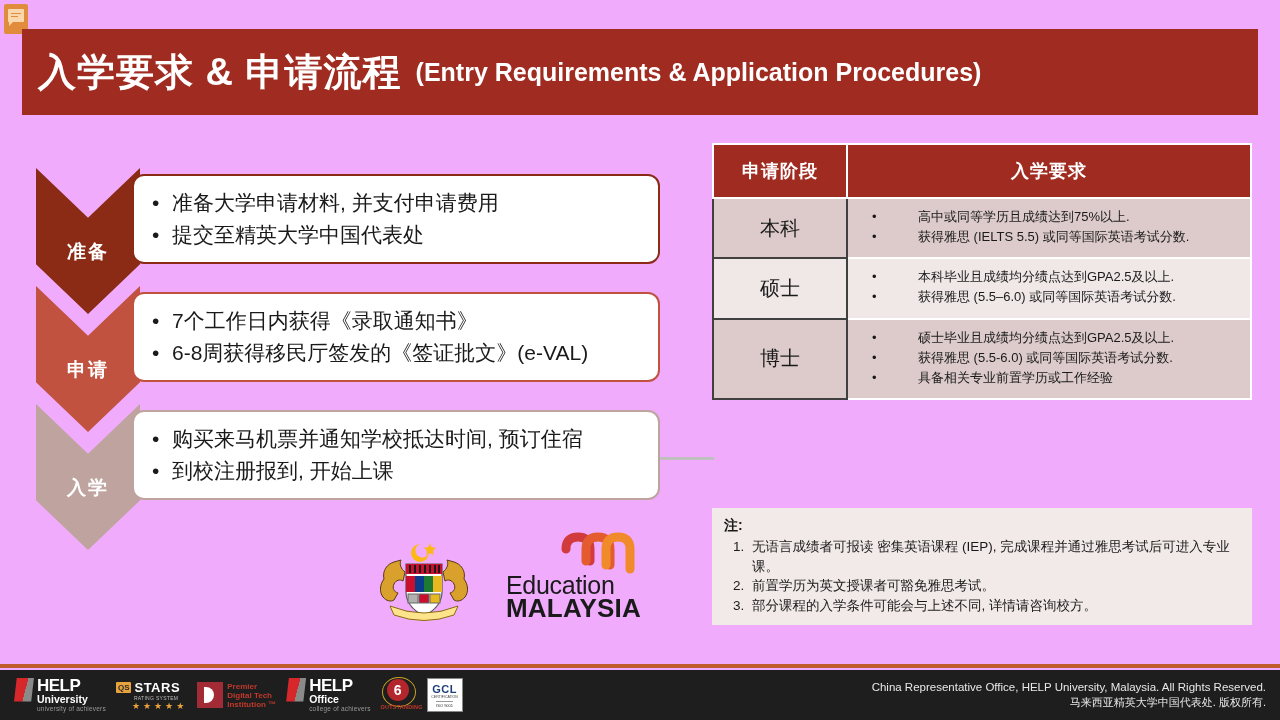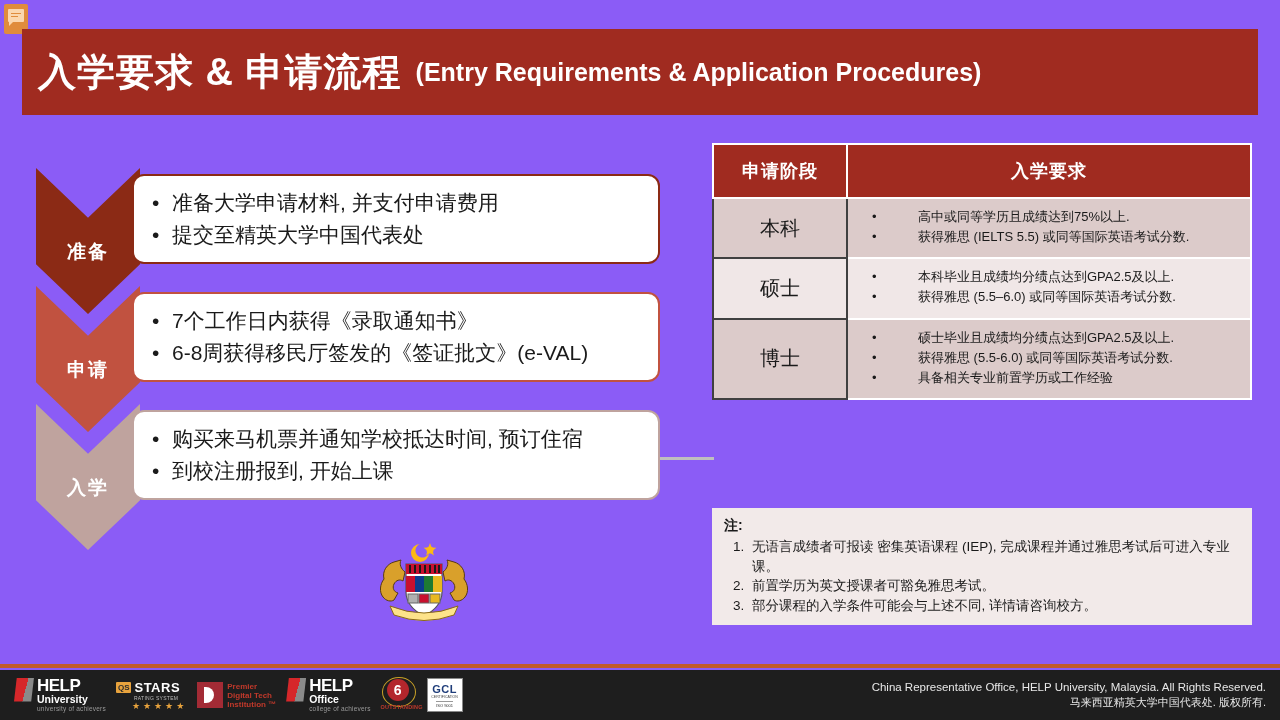--- a/index.html
+++ b/index.html
@@ -9,21 +9,21 @@
     background: #ffffff;
   }
   body {
     font-family: "Liberation Sans", "DejaVu Sans", sans-serif;
   }
   #slide {
     position: relative;
     width: 1280px;
     height: 720px;
     overflow: hidden;
-    background: #8b5cf6;
+    background: #f0abfc;
   }
 
   
   .comment-icon {
     position: absolute;
     left: 4px;
     top: 4px;
     width: 24px;
     height: 30px;
     background: #E08C3C;
@@ -443,20 +443,29 @@
         <rect x="56" y="46" width="9" height="16" fill="#1E7A32"></rect>
         <rect x="65" y="46" width="9" height="16" fill="#E8B820"></rect>
         <g>
           <rect x="40" y="64" width="10" height="9" fill="#B0B0B0" stroke="#666"></rect>
           <rect x="51" y="64" width="10" height="9" fill="#C8102E" stroke="#666"></rect>
           <rect x="62" y="64" width="10" height="9" fill="#E8B820" stroke="#666"></rect>
         </g>
 
         <path d="M22 76 q34 14 68 0 l-4 9 q-30 11 -60 0 z" fill="#FDE38A" stroke="#8a6a14" stroke-width="1"></path>
       </svg>
+    </div>
+    <div class="edu-my">
+      <svg width="120" height="44" viewBox="0 0 120 44" style="position:absolute;left:52px;top:-4px;" xmlns="http://www.w3.org/2000/svg">
+        <path d="M8 18 q0 -12 12 -12 q12 0 12 12 v12" stroke="#D13B3B" stroke-width="9" fill="none" stroke-linecap="round"></path>
+        <path d="M28 30 v-12 q0 -12 12 -12 q12 0 12 12 v16" stroke="#E35B2E" stroke-width="9" fill="none" stroke-linecap="round"></path>
+        <path d="M48 34 v-16 q0 -12 12 -12 q12 0 12 12 v20" stroke="#F08A2A" stroke-width="9" fill="none" stroke-linecap="round"></path>
+      </svg>
+      <div class="word-edu">Education</div>
+      <div class="word-my">MALAYSIA</div>
     </div>
   </div>
 
   <div class="table-wrap">
     <table class="req">
       <thead>
         <tr>
           <th class="stage-col">申请阶段</th>
           <th>入学要求</th>
         </tr>

